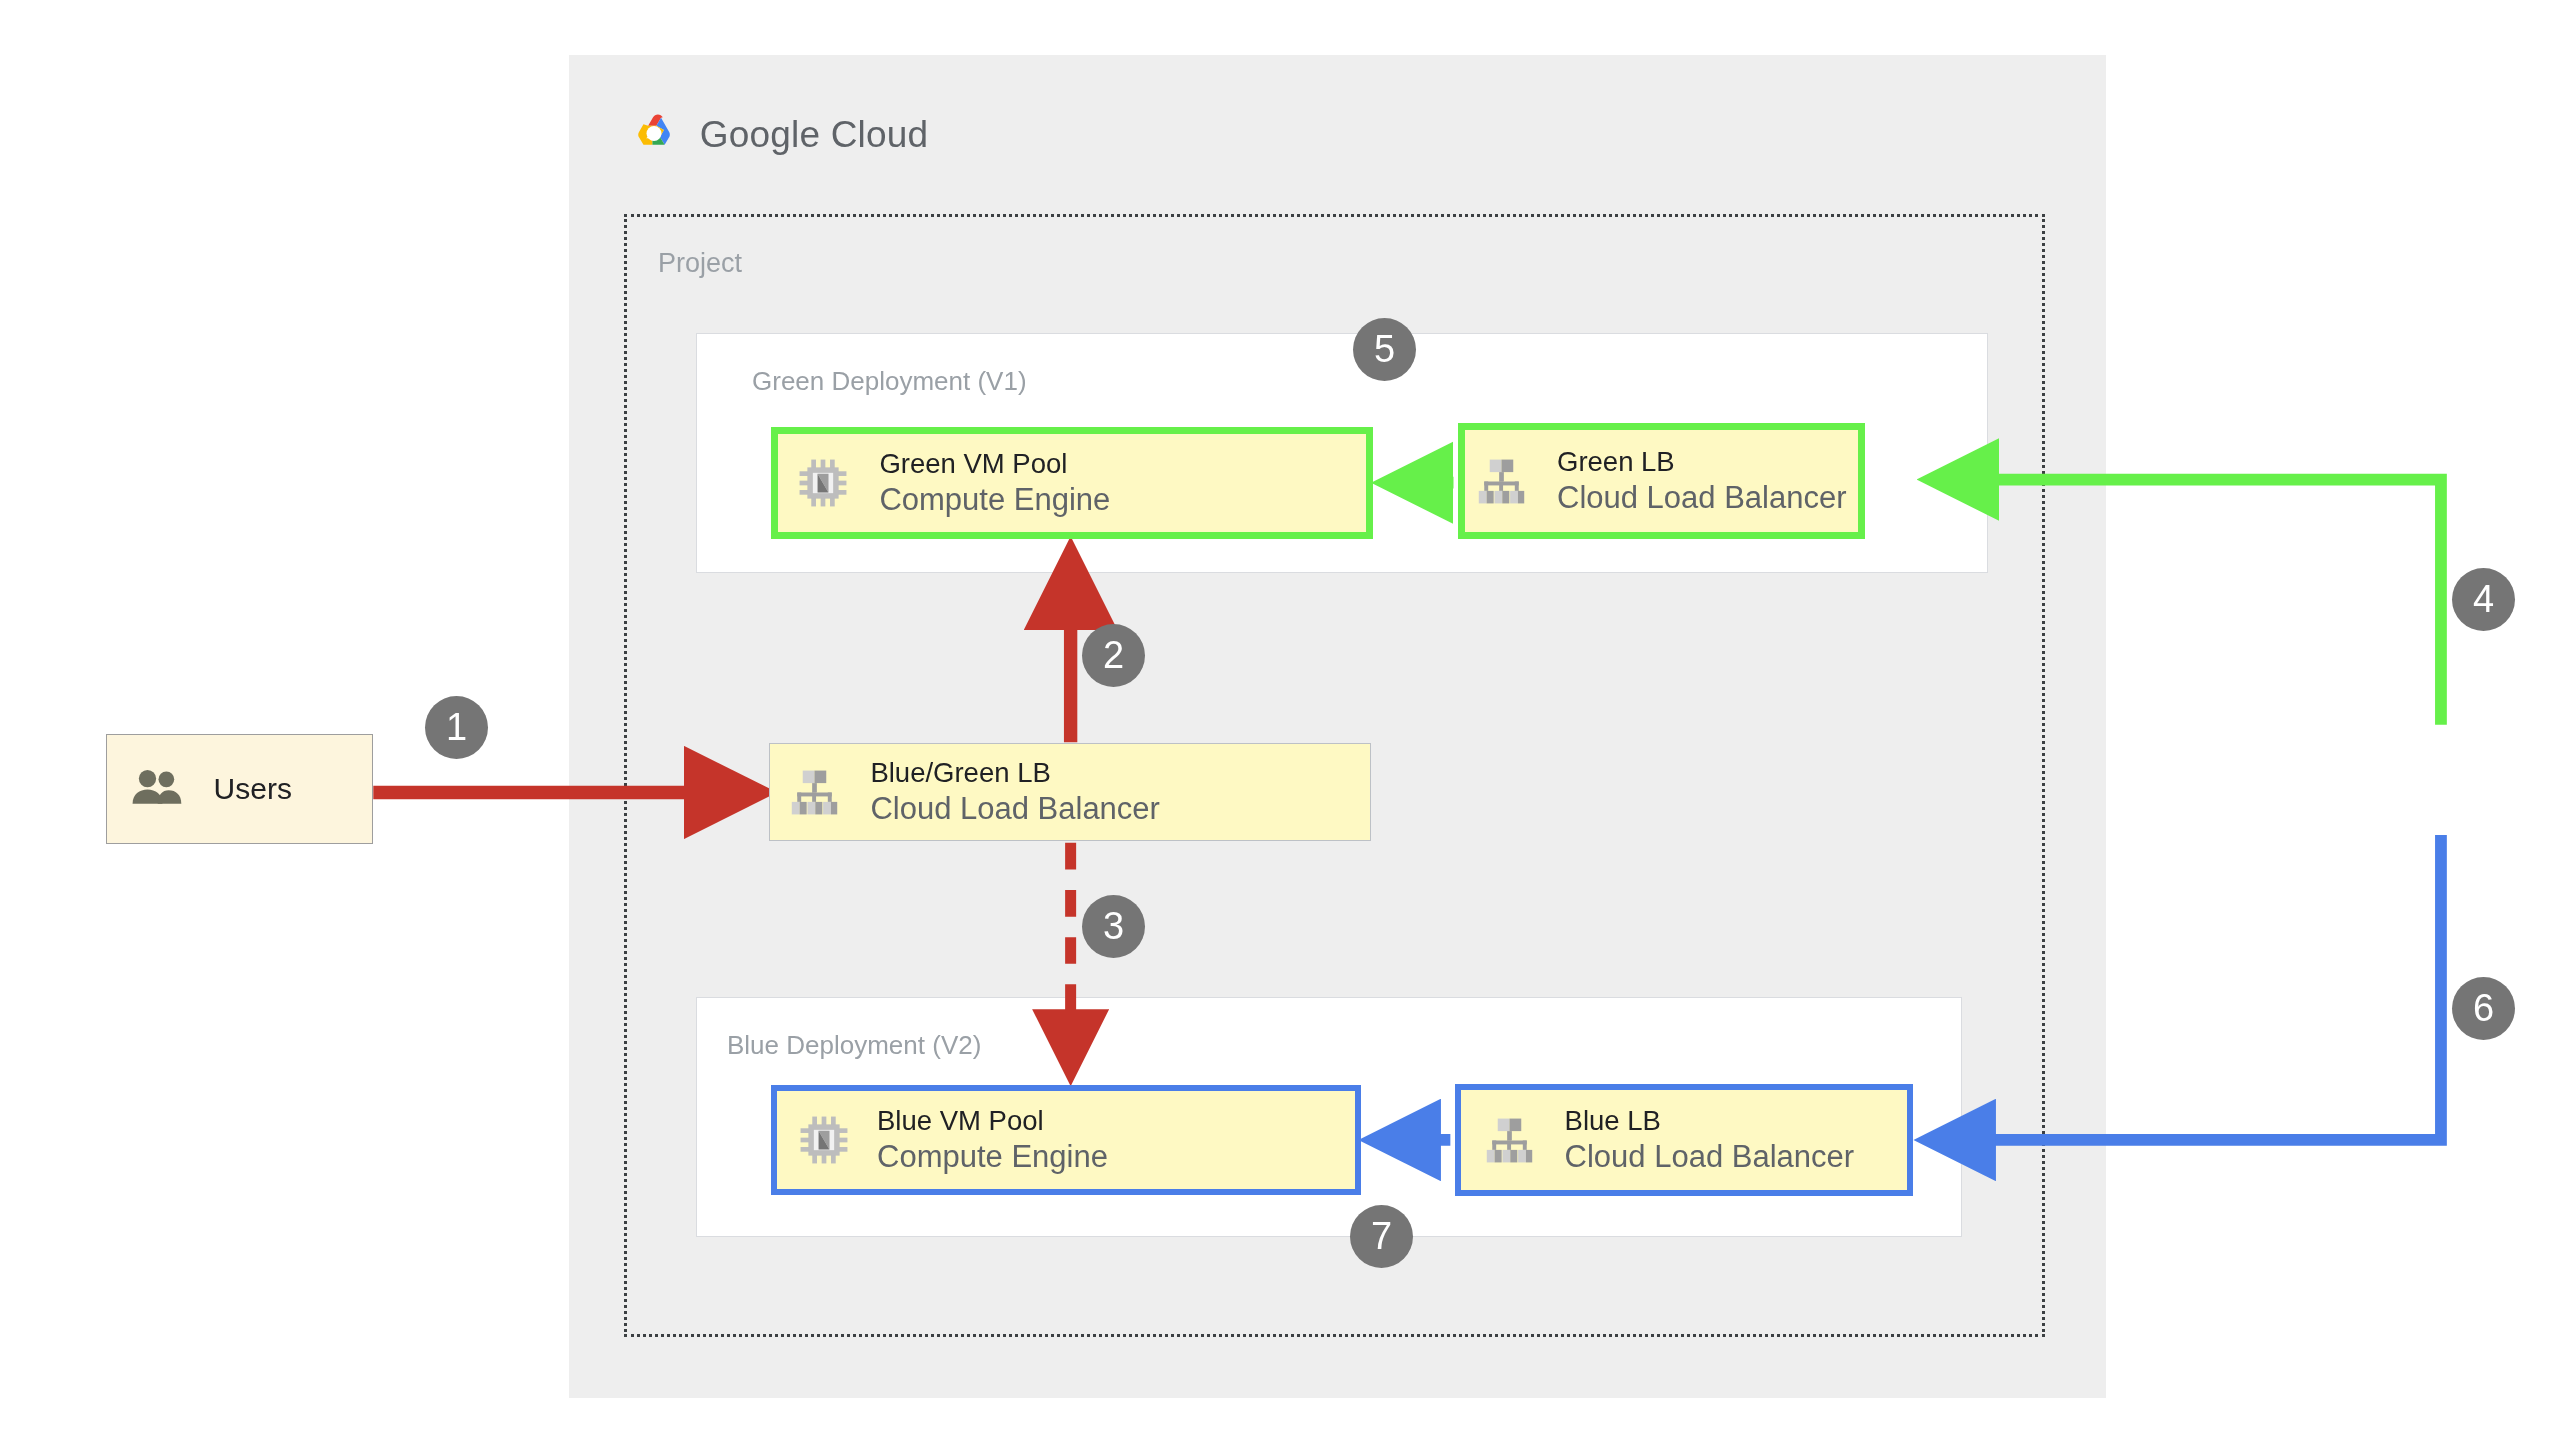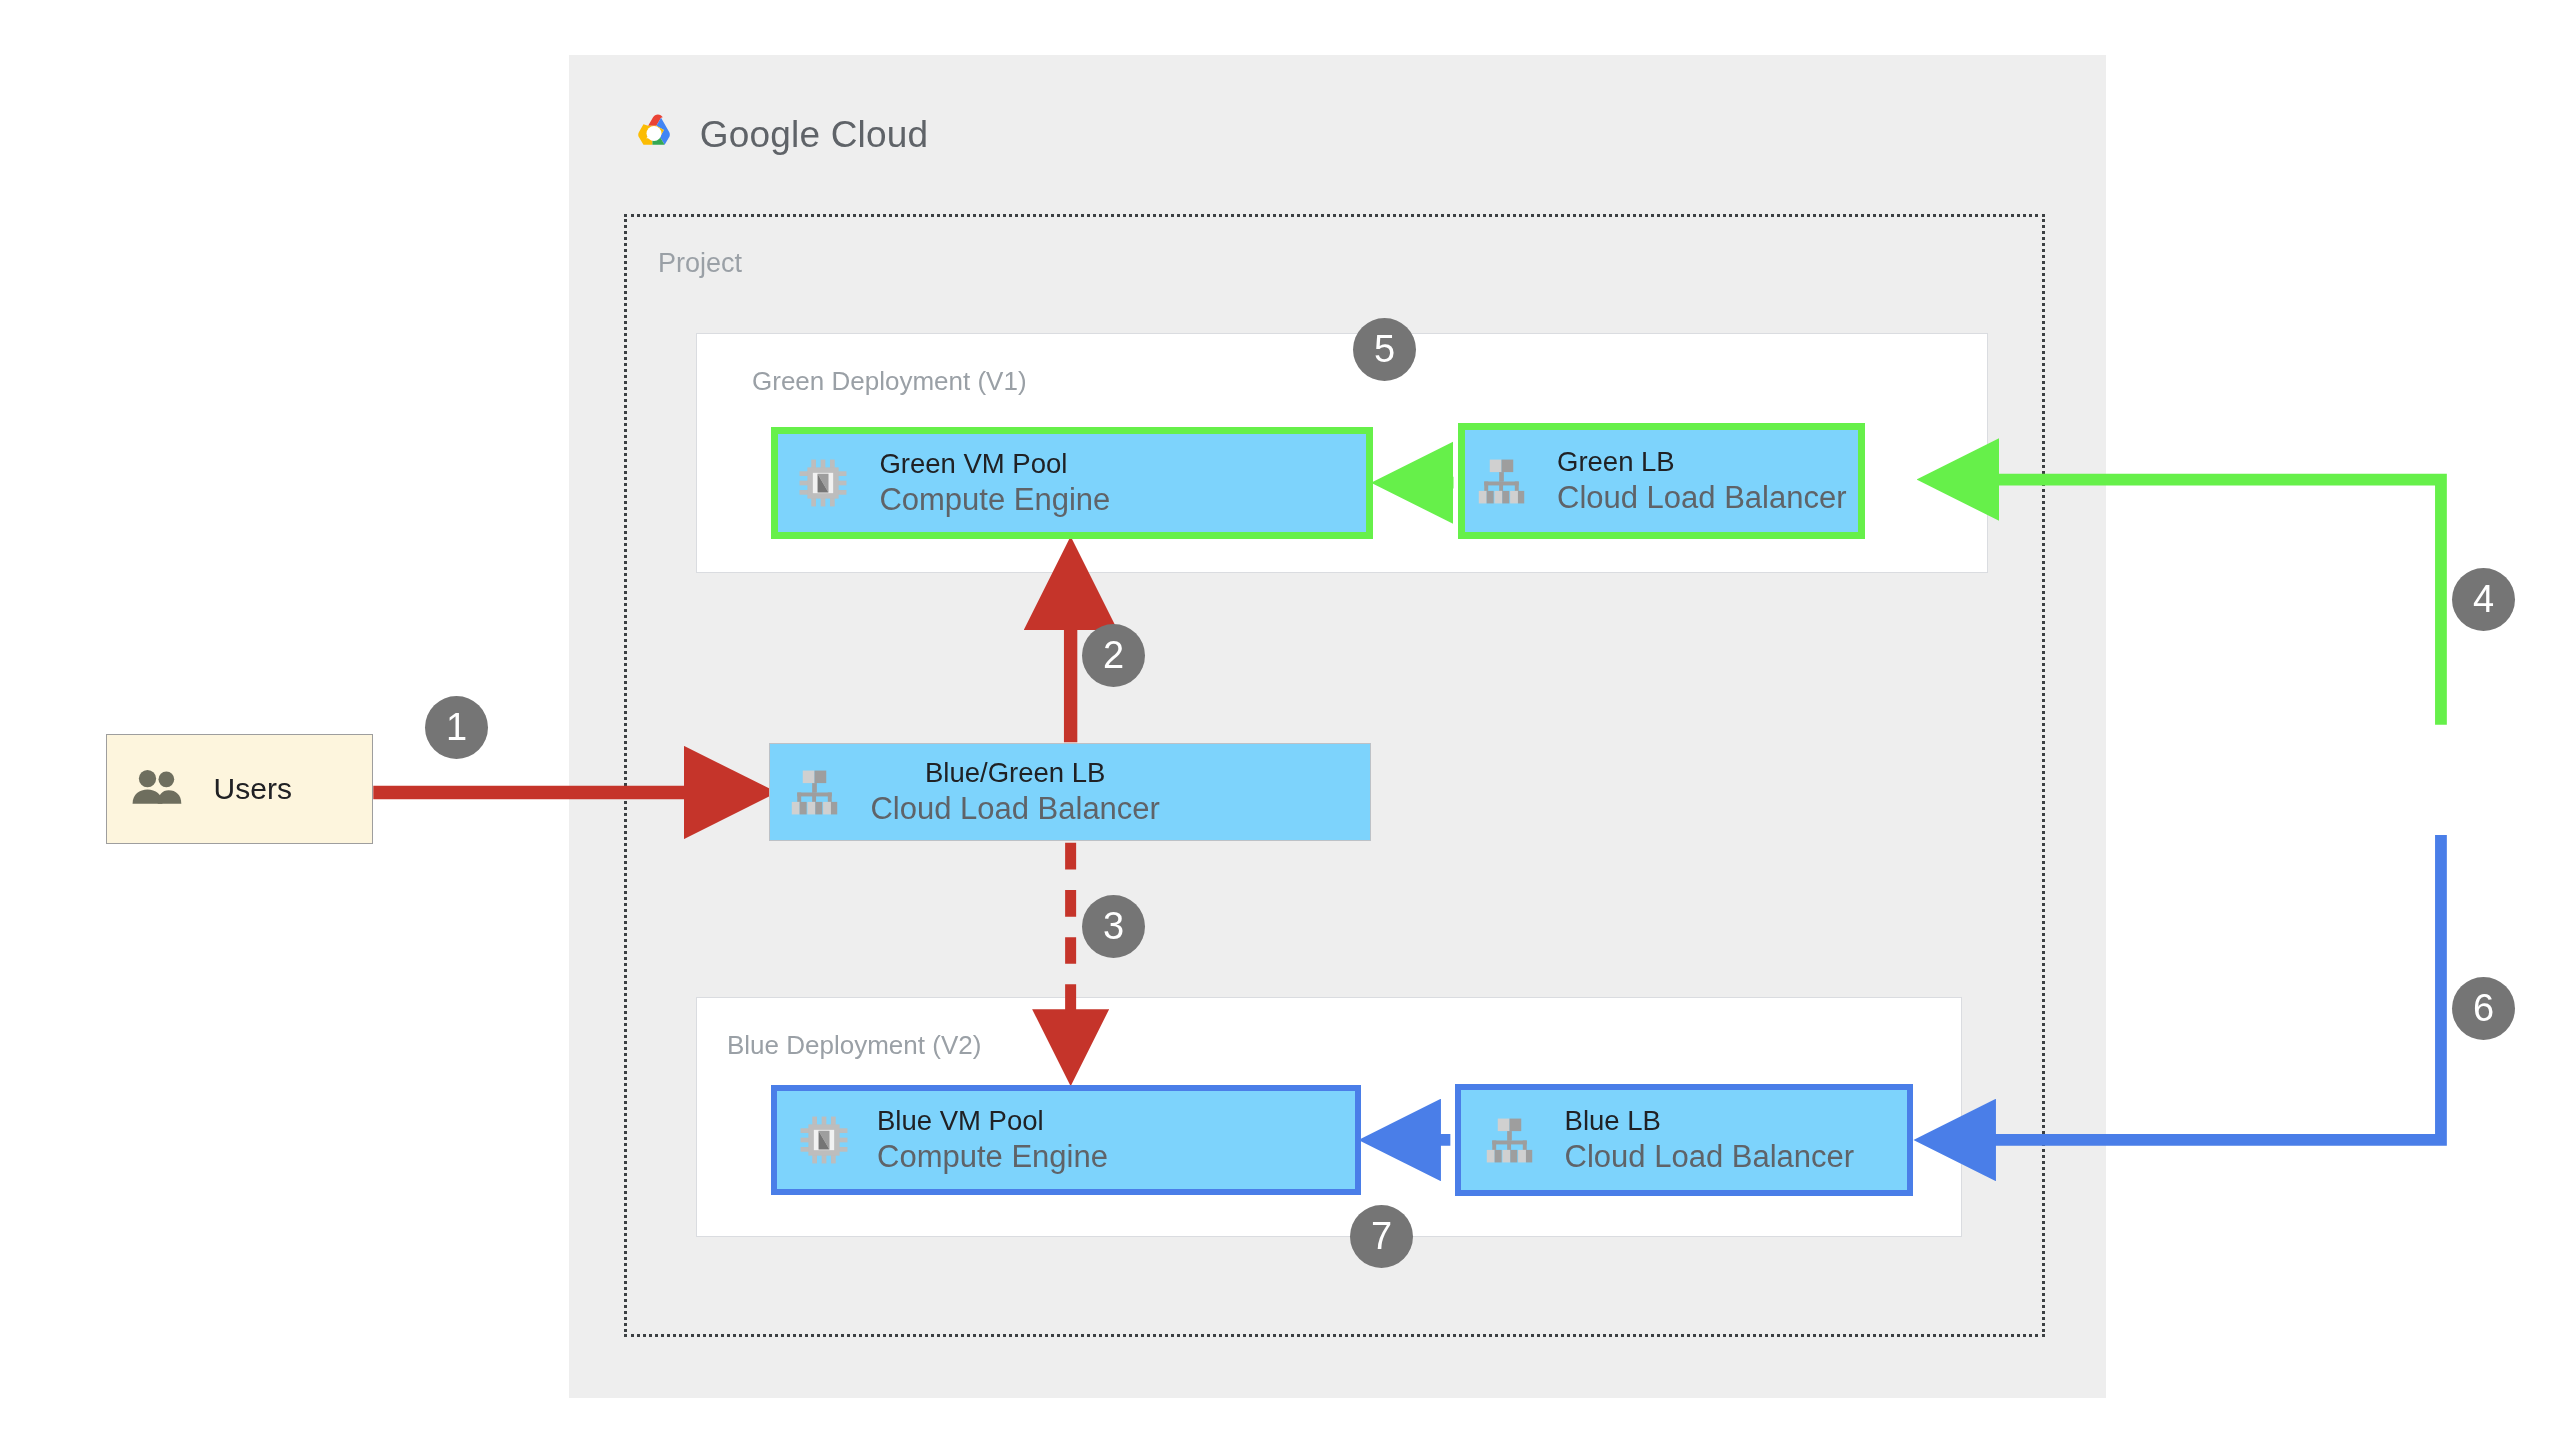--- a/index.html
+++ b/index.html
@@ -22,29 +22,29 @@
   .project-label{position:absolute;left:612px;top:248px;font-size:27px;color:#9aa0a6;}
 
   .deploy-box{position:absolute;background:#ffffff;border:0.8px solid #dadce0;}
   .deploy-green{left:650px;top:333px;width:1290px;height:238px;}
   .deploy-blue{left:650px;top:997px;width:1264px;height:238px;}
   .deploy-title{position:absolute;font-size:26px;color:#9aa0a6;white-space:nowrap;}
   .deploy-title.g{left:706px;top:366px;}
   .deploy-title.b{left:681px;top:1030px;}
 
   
-  .node{position:absolute;background:#7dd3fc;display:flex;align-items:center;box-sizing:border-box;}
+  .node{position:absolute;background:#fef9c3;display:flex;align-items:center;box-sizing:border-box;}
   .node .ico{flex:0 0 auto;display:flex;align-items:center;justify-content:center;}
   .node .txt{display:flex;flex-direction:column;justify-content:center;}
   .node .t1{font-size:27.5px;color:#202124;line-height:1.22;white-space:nowrap;}
   .node .t2{font-size:31px;color:#5f6368;line-height:1.22;white-space:nowrap;}
 
   .ring-green{border:7px solid #66f04a;}
   .ring-blue{border:6.3px solid #4a7ee8;}
-  .ring-plain{border:1.6px solid #bdc1c6;text-align:center;}
+  .ring-plain{border:1.6px solid #bdc1c6;}
 
   .n-greenvm{left:725px;top:427px;width:602px;height:112px;padding-left:20.4px;gap:31px;}
   .n-greenlb{left:1412px;top:423px;width:407px;height:116px;padding-left:12px;gap:31px;}
   .n-bglb{left:723px;top:743px;width:602px;height:98px;padding-left:20.4px;gap:31px;}
   .n-bluevm{left:725px;top:1085px;width:590px;height:110px;padding-left:22px;gap:28px;}
   .n-bluelb{left:1409px;top:1084px;width:458px;height:112px;padding-left:23.6px;gap:31px;}
 
   
   .actor{position:absolute;background:#fdf5dd;border:1.6px solid #9e9e9e;
          display:flex;align-items:center;padding-left:23.6px;gap:28px;box-sizing:border-box;}

